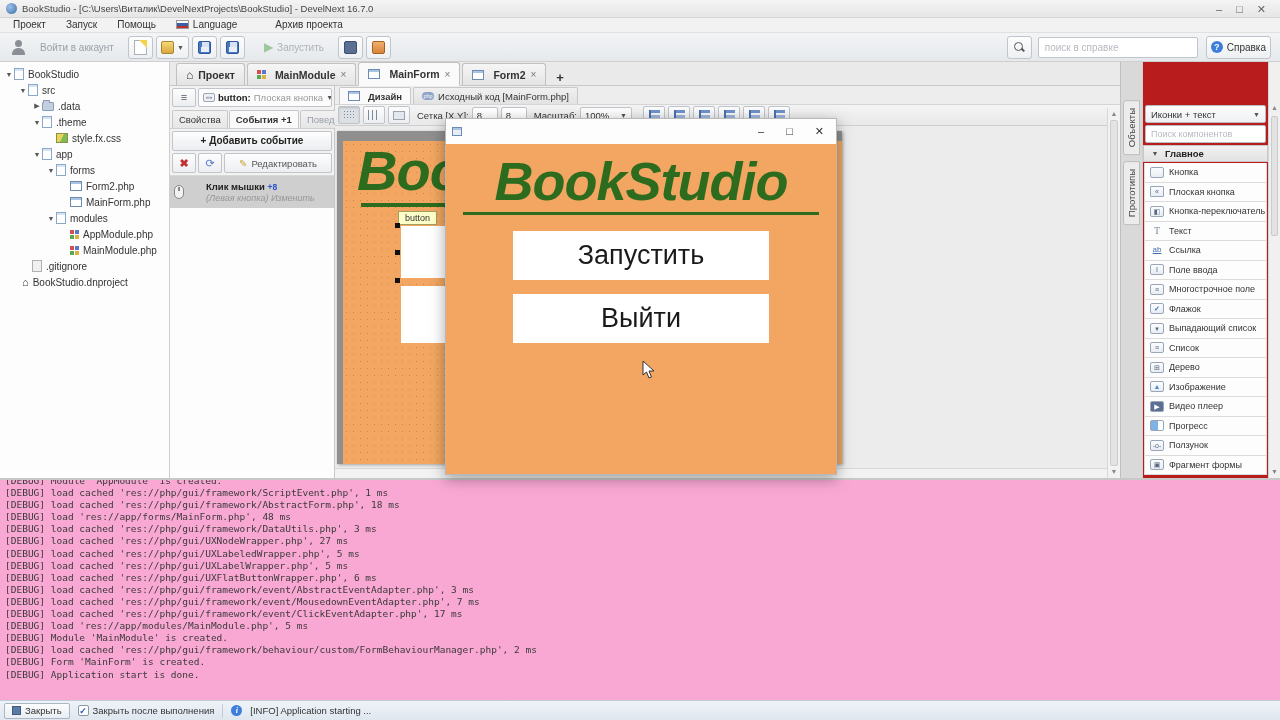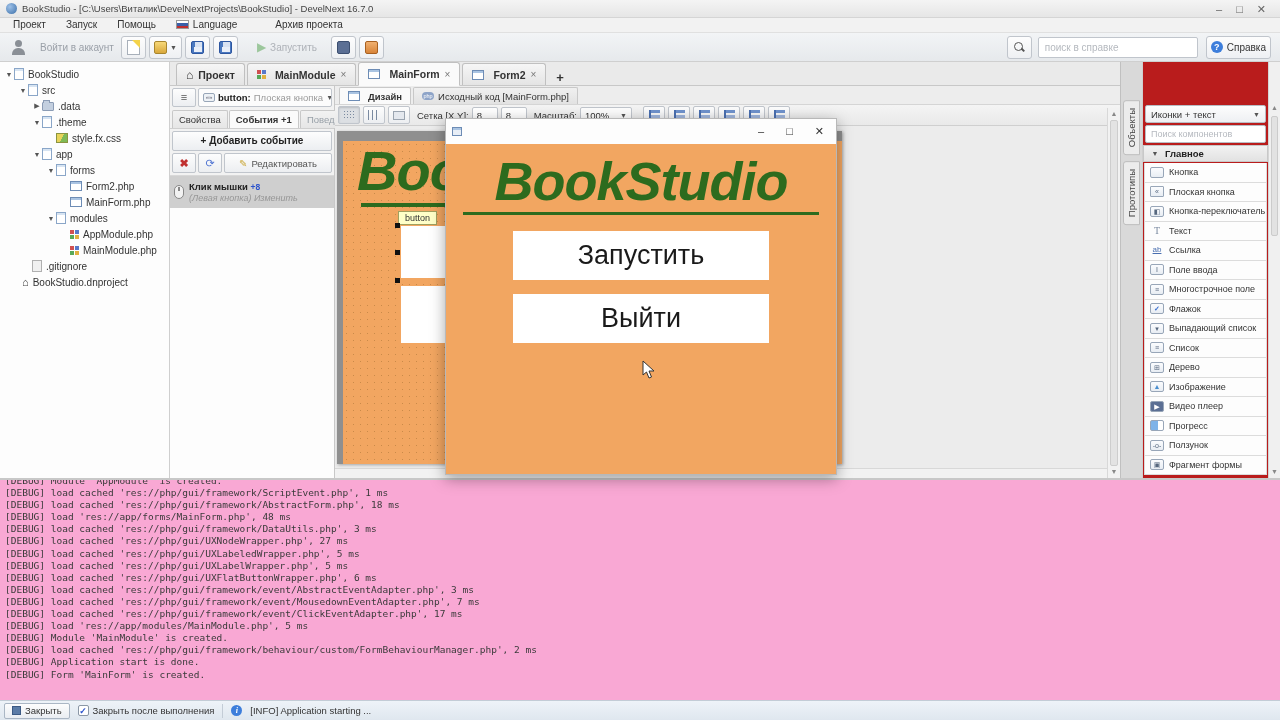--- a/index.html
+++ b/index.html
@@ -20,21 +20,21 @@
   .flag { display:inline-block; width:13px; height:9px; margin-right:4px; vertical-align:-1px; background:linear-gradient(#fff 33%, #3a5fa8 33%, #3a5fa8 66%, #c03030 66%); border:1px solid #999; }
   .menu-archive { margin-left:18px; }
 
   
   .toolbar { position:absolute; left:0; top:33px; width:1280px; height:29px; background:linear-gradient(#f2f4f6,#e6e9ec); border-bottom:1px solid #cfcfcf; display:flex; align-items:center; padding:0 6px; }
   .tb-btn { height:23px; min-width:25px; border:1px solid #c0c5cc; border-radius:3px; background:linear-gradient(#fdfdfd,#eef0f3); display:flex; align-items:center; justify-content:center; margin-right:3px; padding:0 4px; }
   .tb-btn.flat { border-color:transparent; background:transparent; }
   .person-icon { position:relative; width:14px; height:16px; }
   .person-icon::before { content:""; position:absolute; left:3.5px; top:1px; width:7px; height:7px; border-radius:50%; background:#8a8f96; }
   .person-icon::after { content:""; position:absolute; left:0.5px; top:9px; width:13px; height:7px; border-radius:6px 6px 0 0; background:#8a8f96; }
-  .login-label { color:#9aa0a8; font-size:10px; margin:0 7px 0 6px; }
+  .login-label { color:#9aa0a8; font-size:10px; margin:0 14px 0 6px; }
   .icon-newfile { width:13px; height:15px; background:#fff; border:1px solid #a8b0ba; position:relative; }
   .icon-newfile::after { content:""; position:absolute; right:-1px; top:-1px; border:4px solid #f4d34a; border-left-color:transparent; border-bottom-color:transparent; }
   .icon-box { width:13px; height:13px; background:linear-gradient(#f7d878,#d9a83c); border:1px solid #a8862e; border-radius:2px; }
   .dd-arrow { font-size:7px; color:#555; margin-left:3px; }
   .icon-save { width:13px; height:13px; background:#4a78c0; border:1px solid #2d56a0; border-radius:2px; position:relative; }
   .icon-save::before { content:""; position:absolute; left:3px; top:0; width:7px; height:5px; background:#d8e2f2; }
   .icon-save::after { content:""; position:absolute; left:2.5px; bottom:1px; width:8px; height:5px; background:#e8eef8; }
   .run-group { display:flex; align-items:center; margin-left:16px; }
   .play-icon { color:#9cc79c; font-size:12px; margin-right:4px; }
   .run-label { color:#aeb2b8; font-size:10px; margin-right:14px; }
@@ -95,21 +95,21 @@
   .event-toolbar { display:flex; gap:2px; padding:0 2px 2px; }
   .etb { height:20px; border:1px solid #c0c5cc; border-radius:2px; background:linear-gradient(#fdfdfd,#eceef1); display:flex; align-items:center; justify-content:center; }
   .etb-x { width:24px; color:#c03030; font-weight:bold; font-size:11px; }
   .etb-ref { width:24px; color:#4a6fd0; font-size:11px; }
   .etb-edit { flex:1; gap:4px; font-size:9.5px; color:#555; }
   .pencil { color:#caa83c; font-size:10px; }
   .event-list { flex:1; background:#fdfdfd; border-top:1px solid #d8d8d8; }
   .event-item { height:32px; background:#cfcfcf; display:flex; align-items:center; padding:0 4px; gap:5px; }
   .mouse-ico { flex:none; width:10px; height:14px; border:1.5px solid #888; border-radius:5px; position:relative; background:#f2f2f2; }
   .mouse-ico::before { content:""; position:absolute; left:3px; top:1px; width:1.5px; height:4px; background:#888; }
-  .event-text { line-height:11px; }
+  .event-text { line-height:11px;margin-left:17px; }
   .event-title { font-weight:bold; font-size:9.5px; color:#222; }
   .event-badge { color:#2a52cc; font-weight:bold; font-size:8.5px; }
   .event-sub { font-size:9px; color:#979797; font-style:italic; }
 
   
   .design { flex:1; display:flex; flex-direction:column; position:relative; min-width:0; }
   .design-tabs { height:18px; display:flex; align-items:flex-end; background:#ededed; padding-left:4px; gap:2px; }
   .gtab { height:17px; display:flex; align-items:center; gap:4px; padding:0 8px; border:1px solid #c8c8c8; border-bottom:none; border-radius:2px 2px 0 0; font-size:9.5px; color:#333; background:linear-gradient(#f0f0f0,#e2e2e2); }
   .gtab.active { background:#fafafa; font-weight:bold; }
   .php-ico { width:12px; height:8px; border-radius:4px; background:#8ea4c8; color:#fff; font-size:5.5px; text-align:center; line-height:8px; }
@@ -582,22 +582,22 @@
       <div class="cline">[DEBUG] load cached 'res://php/gui/UXNodeWrapper.php', 27 ms</div>
       <div class="cline">[DEBUG] load cached 'res://php/gui/UXLabeledWrapper.php', 5 ms</div>
       <div class="cline">[DEBUG] load cached 'res://php/gui/UXLabelWrapper.php', 5 ms</div>
       <div class="cline">[DEBUG] load cached 'res://php/gui/UXFlatButtonWrapper.php', 6 ms</div>
       <div class="cline">[DEBUG] load cached 'res://php/gui/framework/event/AbstractEventAdapter.php', 3 ms</div>
       <div class="cline">[DEBUG] load cached 'res://php/gui/framework/event/MousedownEventAdapter.php', 7 ms</div>
       <div class="cline">[DEBUG] load cached 'res://php/gui/framework/event/ClickEventAdapter.php', 17 ms</div>
       <div class="cline">[DEBUG] load 'res://app/modules/MainModule.php', 5 ms</div>
       <div class="cline">[DEBUG] Module 'MainModule' is created.</div>
       <div class="cline">[DEBUG] load cached 'res://php/gui/framework/behaviour/custom/FormBehaviourManager.php', 2 ms</div>
+      <div class="cline">[DEBUG] Form 'MainForm' is created.</div>
       <div class="cline">[DEBUG] Application start is done.</div>
-      <div class="cline">[DEBUG] Form 'MainForm' is created.</div>
     </div>
   </div>
 
   <div class="statusbar">
     <span class="sb-close">
         <span class="sb-close-ico"></span>
         <span>Закрыть</span>
       </span>
     <span class="sb-check">
         <span class="checkbox">✓</span>

